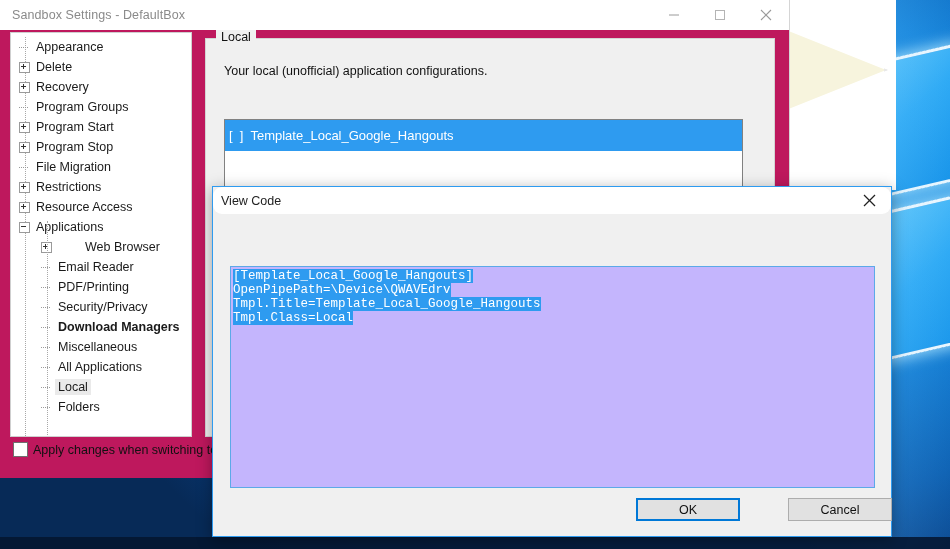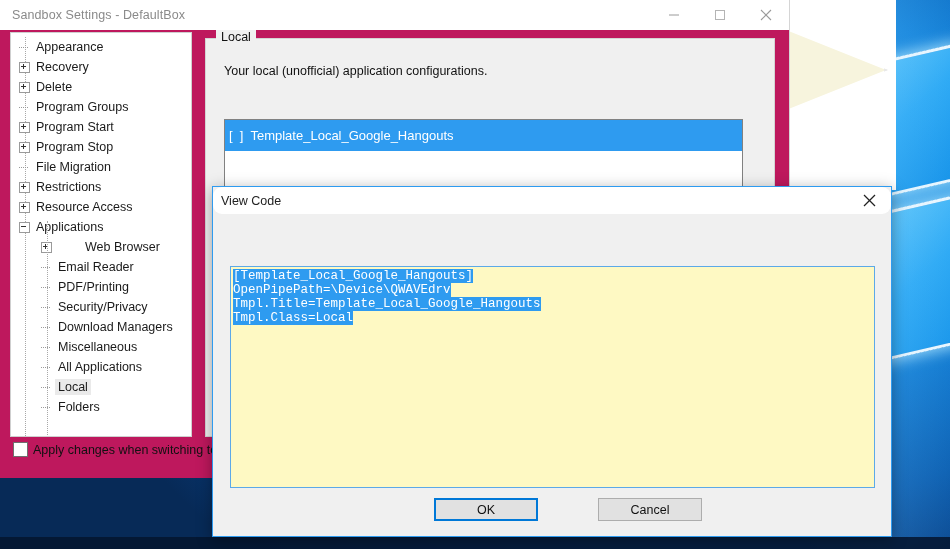--- a/index.html
+++ b/index.html
@@ -292,44 +292,44 @@
   #dlg-desc {
     position: absolute;
     left: 17px; top: 41px;
     font-size: 12.5px;
     color: #111;
   }
   #code-box {
     position: absolute;
     left: 17px; top: 79px;
     width: 645px; height: 222px;
-    background: #fef9c3;
+    background: #c4b5fd;
     border: 1px solid #5ca9e8;
     box-sizing: border-box;
     padding: 2px 0 0 2px;
     overflow: hidden;
   }
   .code-line {
     font-family: "Liberation Mono", "DejaVu Sans Mono", monospace;
     font-size: 12.5px;
     line-height: 14px;
     white-space: pre;
     color: #000;
   }
   .code-line span.sel {
     background: #2e9bf0;
     color: #ffffff;
   }
   .dlg-buttons {
     position: absolute;
-    left: 16px; top: 311px;
+    left: 1px; top: 311px;
     width: 100%;
     display: flex;
-    justify-content: center;
-    gap: 60px;
+    justify-content: flex-end;
+    gap: 48px;
   }
   .dlg-btn {
     width: 104px; height: 23px;
     background: #e1e1e1;
     border: 1px solid #adadad;
     font-size: 12.5px;
     color: #111;
     display: flex;
     align-items: center;
     justify-content: center;
@@ -390,25 +390,25 @@
 
       <div id="tree-panel">
         <div class="vline" style="left:14px; top:4px; bottom:0;"></div>
         <div class="tree-list" id="tree-list">
             <div class="tree-item" style="padding-left: 8px;">
               <span class="tw leaf"></span>
               <span class="tree-label">Appearance</span>
             </div>
             <div class="tree-item" style="padding-left: 8px;">
               <span class="tw box plus"></span>
+              <span class="tree-label">Delete</span>
+            </div>
+            <div class="tree-item" style="padding-left: 8px;">
+              <span class="tw box plus"></span>
               <span class="tree-label">Recovery</span>
-            </div>
-            <div class="tree-item" style="padding-left: 8px;">
-              <span class="tw box plus"></span>
-              <span class="tree-label">Delete</span>
             </div>
             <div class="tree-item" style="padding-left: 8px;">
               <span class="tw leaf"></span>
               <span class="tree-label">Program Groups</span>
             </div>
             <div class="tree-item" style="padding-left: 8px;">
               <span class="tw box plus"></span>
               <span class="tree-label">Program Start</span>
             </div>
             <div class="tree-item" style="padding-left: 8px;">
@@ -440,21 +440,21 @@
               <span class="tree-label">Email Reader</span>
             </div>
             <div class="tree-item" style="padding-left: 30px;">
               <span class="tw leaf"></span>
               <span class="tree-label">PDF/Printing</span>
             </div>
             <div class="tree-item" style="padding-left: 30px;">
               <span class="tw leaf"></span>
               <span class="tree-label">Security/Privacy</span>
             </div>
-            <div class="tree-item" style="padding-left: 30px;">
+            <div class="tree-item" style="padding-left: 30px; font-weight: bold;">
               <span class="tw leaf"></span>
               <span class="tree-label">Download Managers</span>
             </div>
             <div class="tree-item" style="padding-left: 30px;">
               <span class="tw leaf"></span>
               <span class="tree-label">Miscellaneous</span>
             </div>
             <div class="tree-item" style="padding-left: 30px;">
               <span class="tw leaf"></span>
               <span class="tree-label">All Applications</span>

